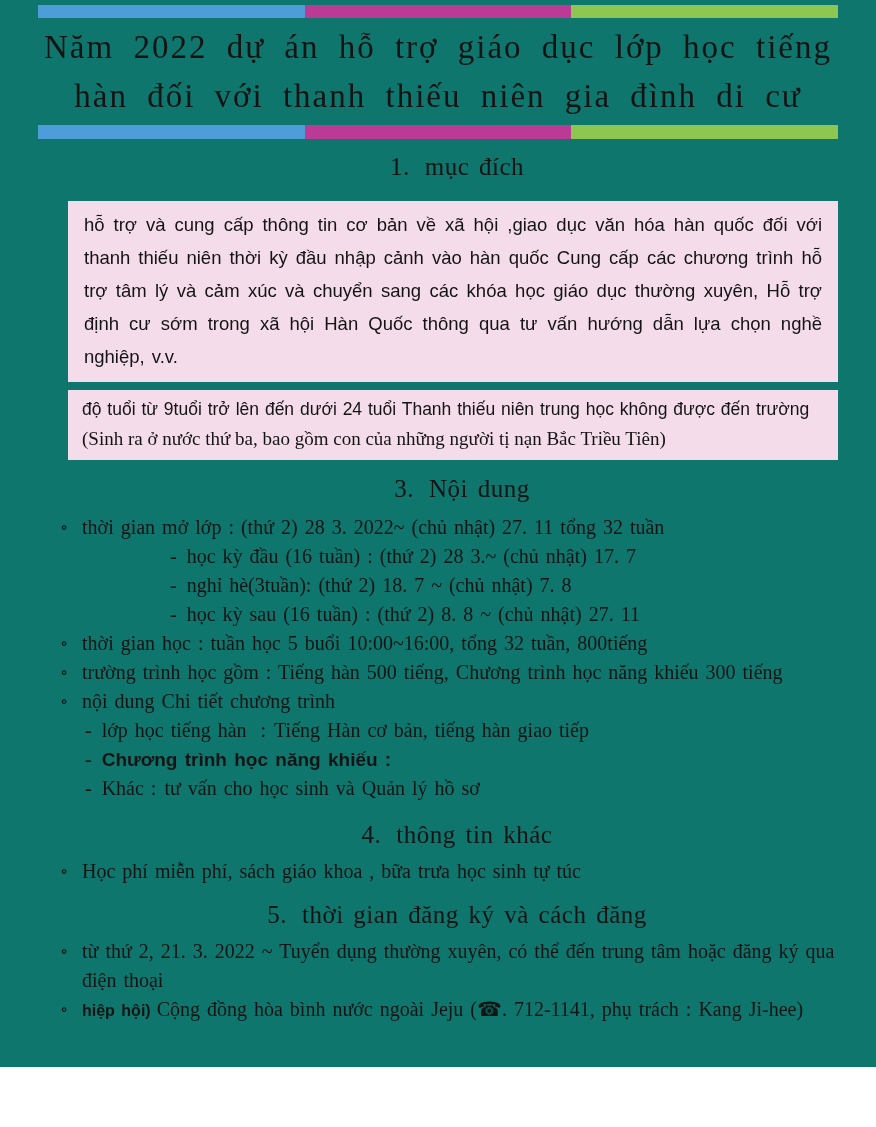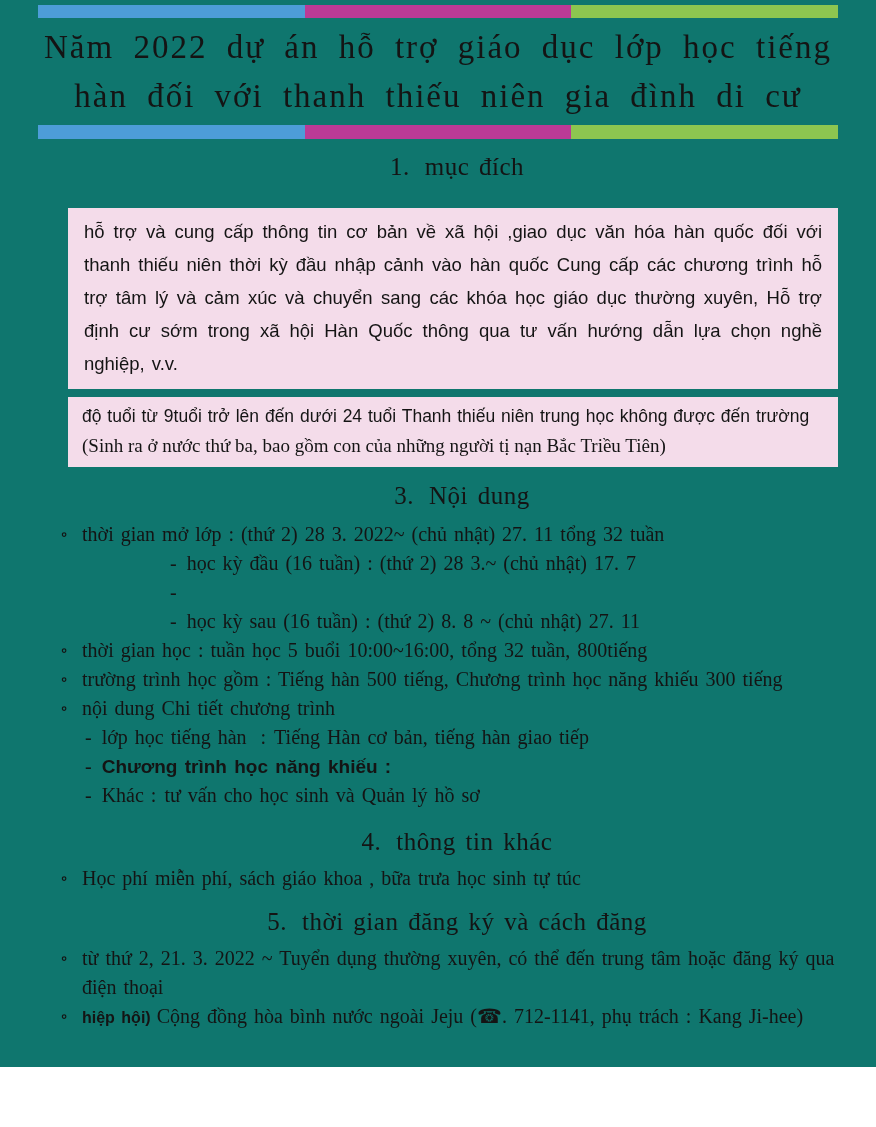--- a/index.html
+++ b/index.html
@@ -17,21 +17,21 @@
   }
   .sec-head{font-size:25px;line-height:32px;margin-left:38px;letter-spacing:0.5px;word-spacing:3px;text-align:center;}
   .sec-head .num{margin-right:15px;}
   .h1{margin-top:12px;}
   .h2{margin-top:13px;}
   .h3{margin-top:13px;margin-left:48px;}
   .h4{margin-top:16px;}
   .h5{margin-top:13px;}
   .pinkbox{margin-left:68px;margin-right:38px;}
   .box1{
-    margin-top:25px;padding:7px 16px 9px 16px;
+    margin-top:18px;padding:7px 16px 9px 16px;
     font-family:"Liberation Sans","DejaVu Sans",sans-serif;
     font-size:18.5px;line-height:33px;text-align:justify;word-spacing:2px;
   }
   .box2{margin-top:8px;padding:5px 14px 7px 14px;line-height:29px;}
   .box2 .l1{font-family:"Liberation Sans","DejaVu Sans",sans-serif;font-size:17.5px;word-spacing:1px;}
   .box2 .l2{font-size:19px;}
   .list{font-size:20px;line-height:29px;margin-top:8px;word-spacing:2px;}
   .li{display:flex;padding-left:60px;margin-right:30px;}
   .li .bul{flex:none;width:22px;font-size:17px;}
   .li .txt{flex:1;}
@@ -88,20 +88,21 @@
     <div class="li">
       <span class="bul">∘</span>
       <span class="txt">thời gian mở lớp : (thứ 2) 28 3. 2022~ (chủ nhật) 27. 11 tổng  32 tuần</span>
     </div>
     <div class="sub">
       <span class="dash">-</span>
       <span>học kỳ đầu (16 tuần) : (thứ 2) 28 3.~ (chủ nhật) 17. 7</span>
     </div>
     <div class="sub">
       <span class="dash">-</span>
+      <span>nghỉ hè(3tuần): (thứ 2) 18. 7 ~ (chủ nhật) 7. 8</span>
     </div>
     <div class="sub">
       <span class="dash">-</span>
       <span>học kỳ sau (16 tuần) : (thứ 2) 8. 8 ~ (chủ nhật) 27. 11</span>
     </div>
     <div class="li">
       <span class="bul">∘</span>
       <span class="txt">thời gian học : tuần học 5 buổi 10:00~16:00,  tổng 32 tuần, 800tiếng</span>
     </div>
     <div class="li">

